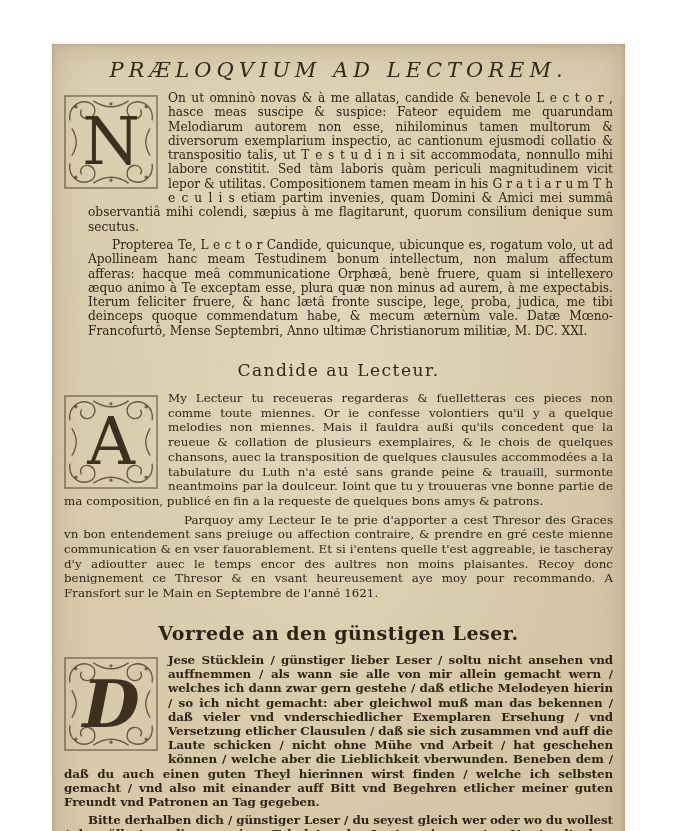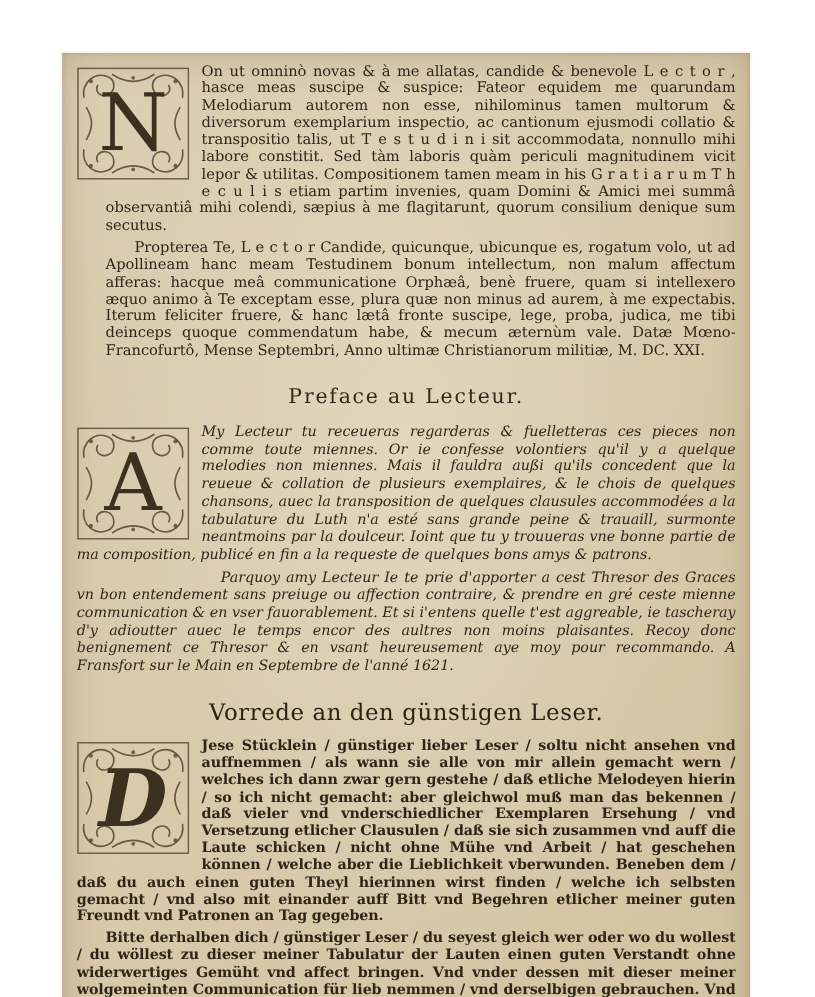--- a/index.html
+++ b/index.html
@@ -21,26 +21,26 @@
     margin:6px 0 9px 0;text-align:center;
     font-style:italic;font-weight:normal;
     font-size:21px;letter-spacing:5px;color:#33291a;
   }
   .heading-french{
     margin:18px 0 11px 0;text-align:center;font-weight:normal;
     font-size:17px;letter-spacing:1.5px;color:#33291a;
   }
   .heading-german{
     margin:17px 0 9px 0;text-align:center;
-    font-weight:normal;font-size:19px;letter-spacing:.5px;color:#2c2314;
+    font-weight:bold;font-size:19px;letter-spacing:.5px;color:#2c2314;
   }
   .section{overflow:hidden;}
   p.para{margin:0 0 4px 0;text-align:justify;}
   .latin p.para{font-size:12.2px;line-height:14.3px;padding-left:24px;}
-  .french p.para{font-size:11.9px;line-height:14.7px;font-style:italic;}
+  .french p.para{font-size:11.9px;line-height:14.7px;}
   .german p.para{font-size:11.9px;line-height:14.2px;font-weight:700;letter-spacing:-0.1px;}
   .indent-sm{text-indent:24px;}
   .indent-lg{text-indent:120px;}
   .dropcap{
     position:relative;float:left;width:94px;height:96px;
     margin:3px 10px 2px 0;
   }
   .dropcap .orn{position:absolute;left:0;top:0;width:100%;height:100%;}
   .dc-letter{
     position:absolute;left:0;top:0;right:0;bottom:0;
@@ -51,20 +51,21 @@
   }
   .dc-letter.swash{font-style:italic;font-weight:bold;}
   .clear{clear:both;}
 </style>
 </head>
 <body>
 
 <div class="paper">
   <div class="content">
 
+    <h1 class="heading-latin">PRÆLOQVIUM AD LECTOREM.</h1>
 
     <div class="section latin">
       <span class="dropcap">
         <svg class="orn" viewBox="0 0 96 96">
           <g fill="none" stroke="#54452e" stroke-width="1.4" opacity="0.85">
             <rect x="1" y="1" width="94" height="94" stroke-width="1.2"></rect>
             <path d="M6,26 C4,12 16,4 26,8 C34,11 33,22 25,24 C19,25 15,20 18,15"></path>
             <path d="M90,26 C92,12 80,4 70,8 C62,11 63,22 71,24 C77,25 81,20 78,15"></path>
             <path d="M6,70 C4,84 16,92 26,88 C34,85 33,74 25,72 C19,71 15,76 18,81"></path>
             <path d="M90,70 C92,84 80,92 70,88 C62,85 63,74 71,72 C77,71 81,76 78,81"></path>
@@ -82,21 +83,21 @@
               <circle cx="48" cy="87" r="1.6"></circle>
           </g>
         </svg>
         <span class="dc-letter">N</span>
       </span>
       <p class="para">On ut omninò novas &amp; à me allatas, candide &amp; benevole L e c t o r , hasce meas suscipe &amp; suspice: Fateor equidem me quarundam Melodiarum autorem non esse, nihilominus tamen multorum &amp; diversorum exemplarium inspectio, ac cantionum ejusmodi collatio &amp; transpositio talis, ut T e s t u d i n i sit accommodata, nonnullo mihi labore constitit. Sed tàm laboris quàm periculi magnitudinem vicit lepor &amp; utilitas. Compositionem tamen meam in his G r a t i a r u m  T h e c u l i s etiam partim invenies, quam Domini &amp; Amici mei summâ observantiâ mihi colendi, sæpius à me flagitarunt, quorum consilium denique sum secutus.</p>
       <p class="para indent-sm">Propterea Te, L e c t o r Candide, quicunque, ubicunque es, rogatum volo, ut ad Apollineam hanc meam Testudinem bonum intellectum, non malum affectum afferas: hacque meâ communicatione Orphæâ, benè fruere, quam si intellexero æquo animo à Te exceptam esse, plura quæ non minus ad aurem, à me expectabis. Iterum feliciter fruere, &amp; hanc lætâ fronte suscipe, lege, proba, judica, me tibi deinceps quoque commendatum habe, &amp; mecum æternùm vale.    Datæ Mœno-Francofurtô, Mense Septembri, Anno ultimæ Christianorum militiæ, M. DC. XXI.</p>
       <div class="clear"></div>
     </div>
 
-    <h2 class="heading-french">Preface au Lecteur.</h2>
+    <h2 class="heading-french">Candide au Lecteur.</h2>
 
     <div class="section french">
       <span class="dropcap">
         <svg class="orn" viewBox="0 0 96 96">
           <g fill="none" stroke="#54452e" stroke-width="1.4" opacity="0.85">
             <rect x="1" y="1" width="94" height="94" stroke-width="1.2"></rect>
             <path d="M6,26 C4,12 16,4 26,8 C34,11 33,22 25,24 C19,25 15,20 18,15"></path>
             <path d="M90,26 C92,12 80,4 70,8 C62,11 63,22 71,24 C77,25 81,20 78,15"></path>
             <path d="M6,70 C4,84 16,92 26,88 C34,85 33,74 25,72 C19,71 15,76 18,81"></path>
             <path d="M90,70 C92,84 80,92 70,88 C62,85 63,74 71,72 C77,71 81,76 78,81"></path>

